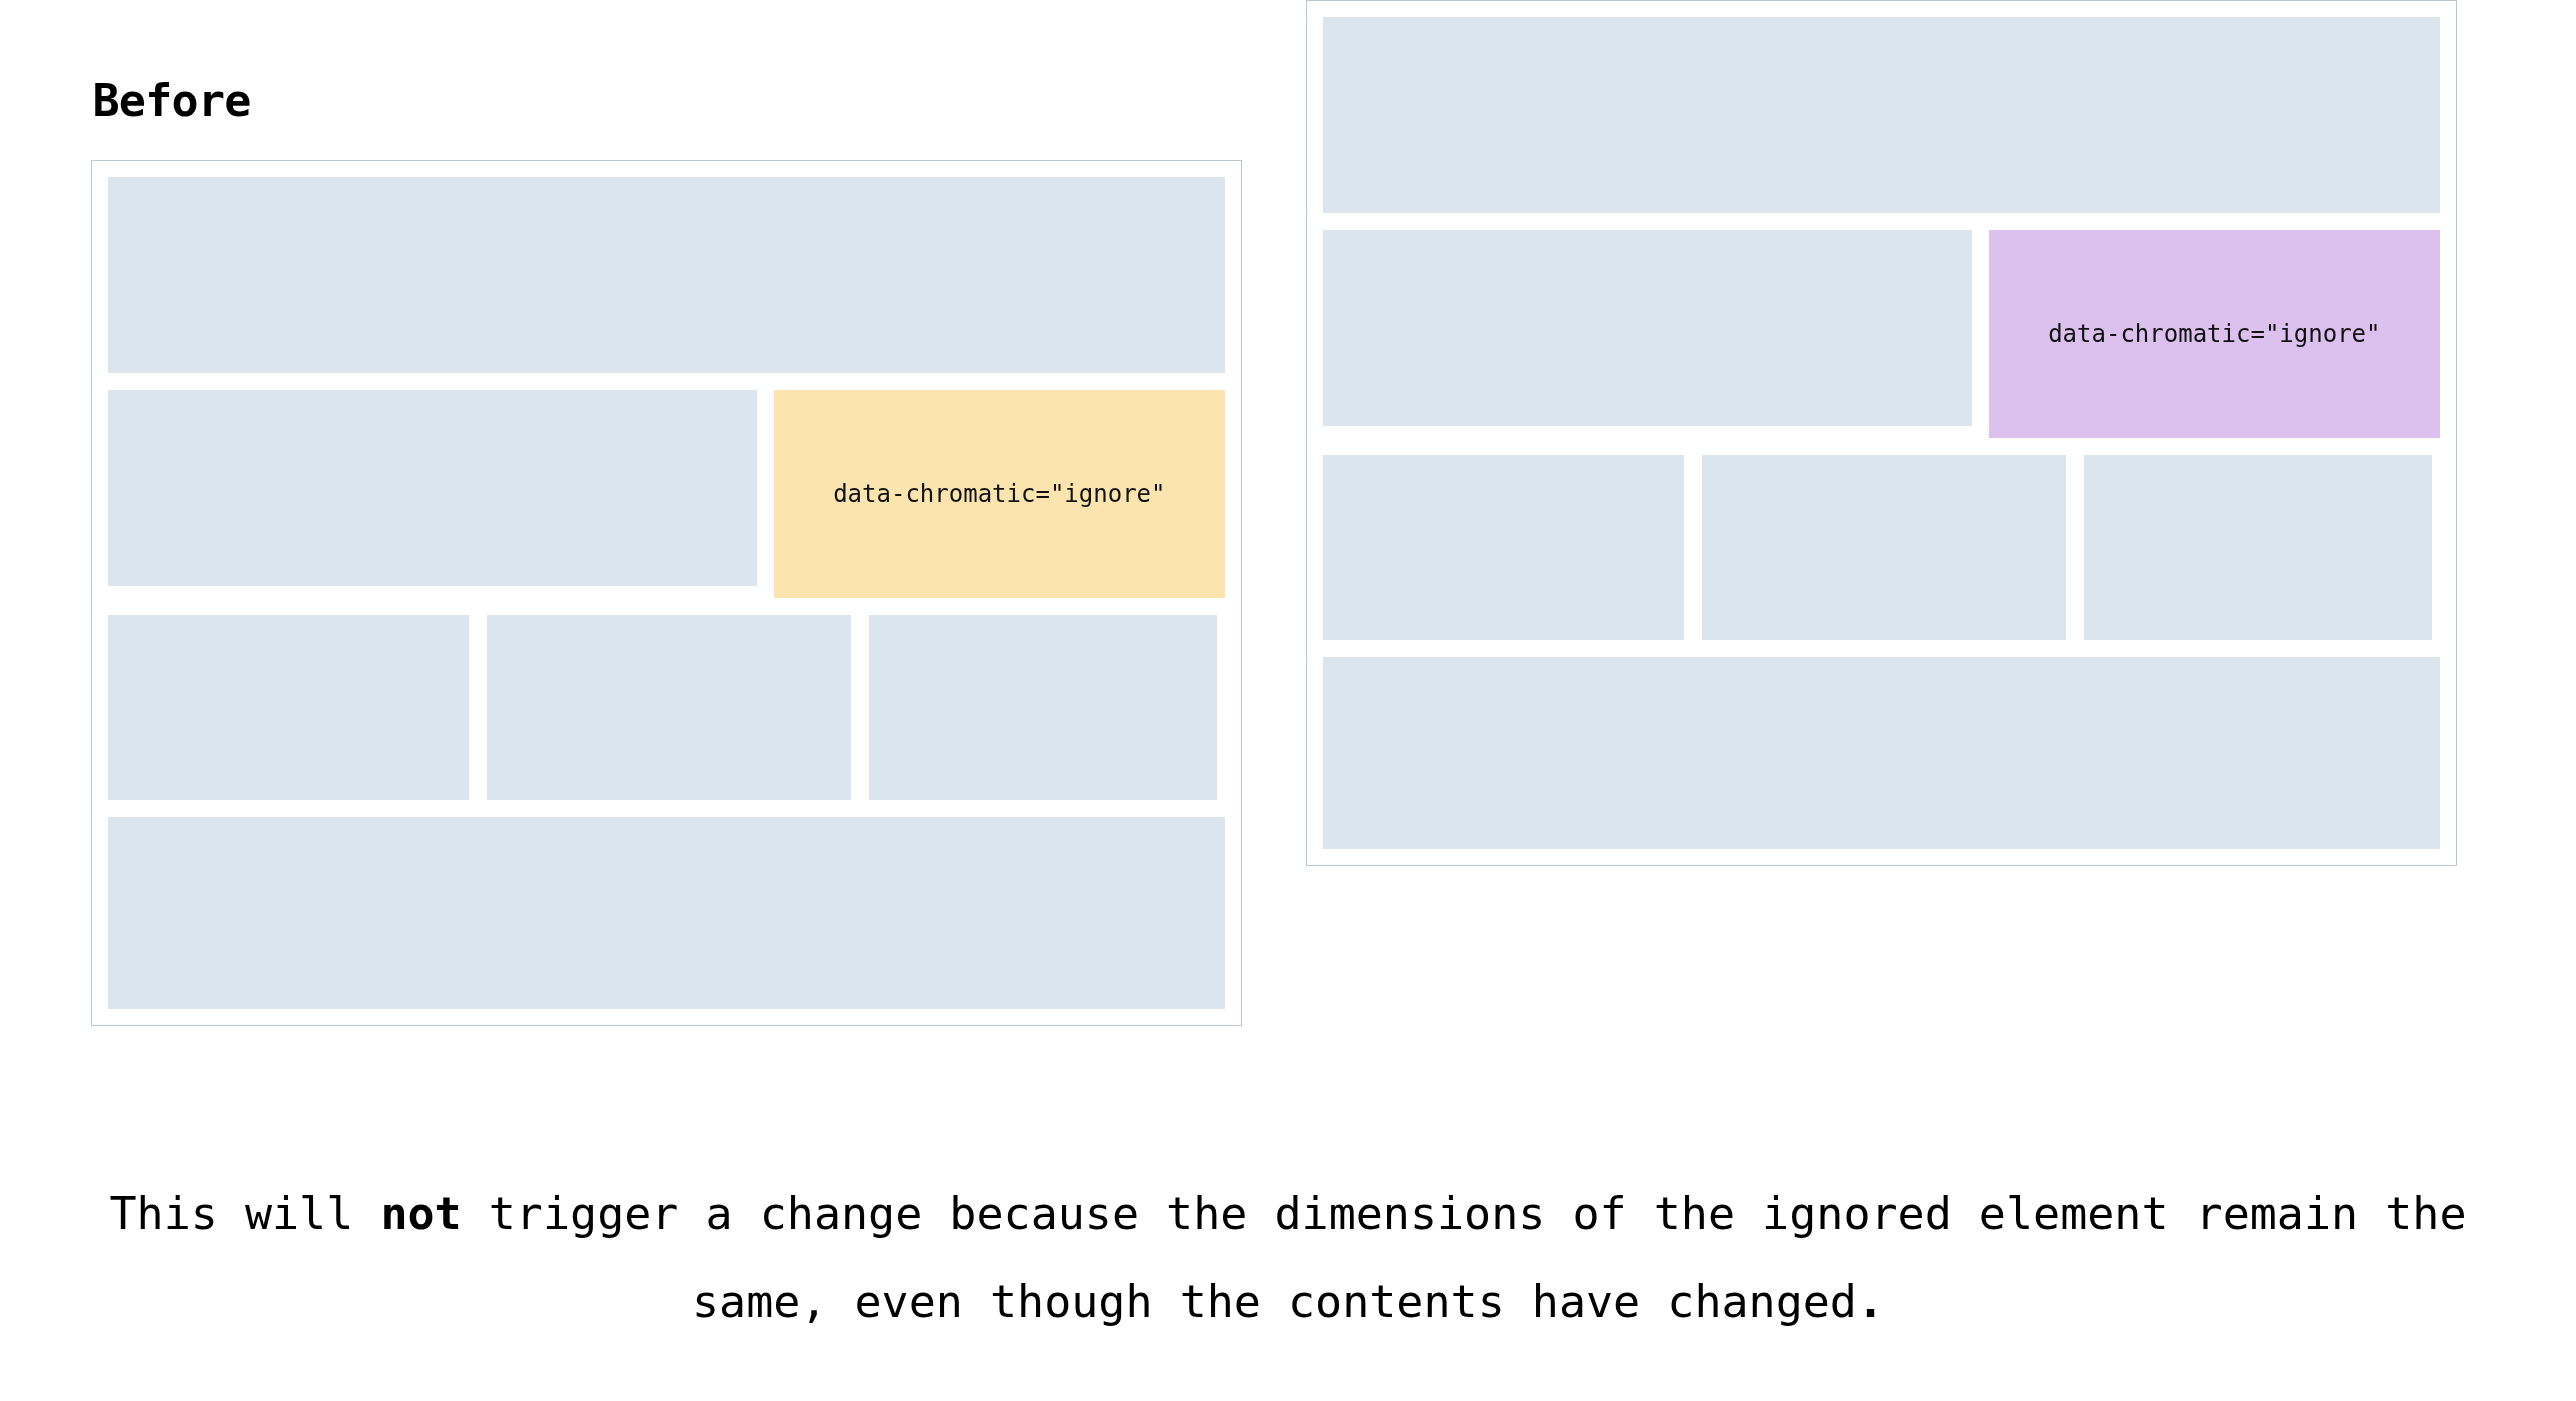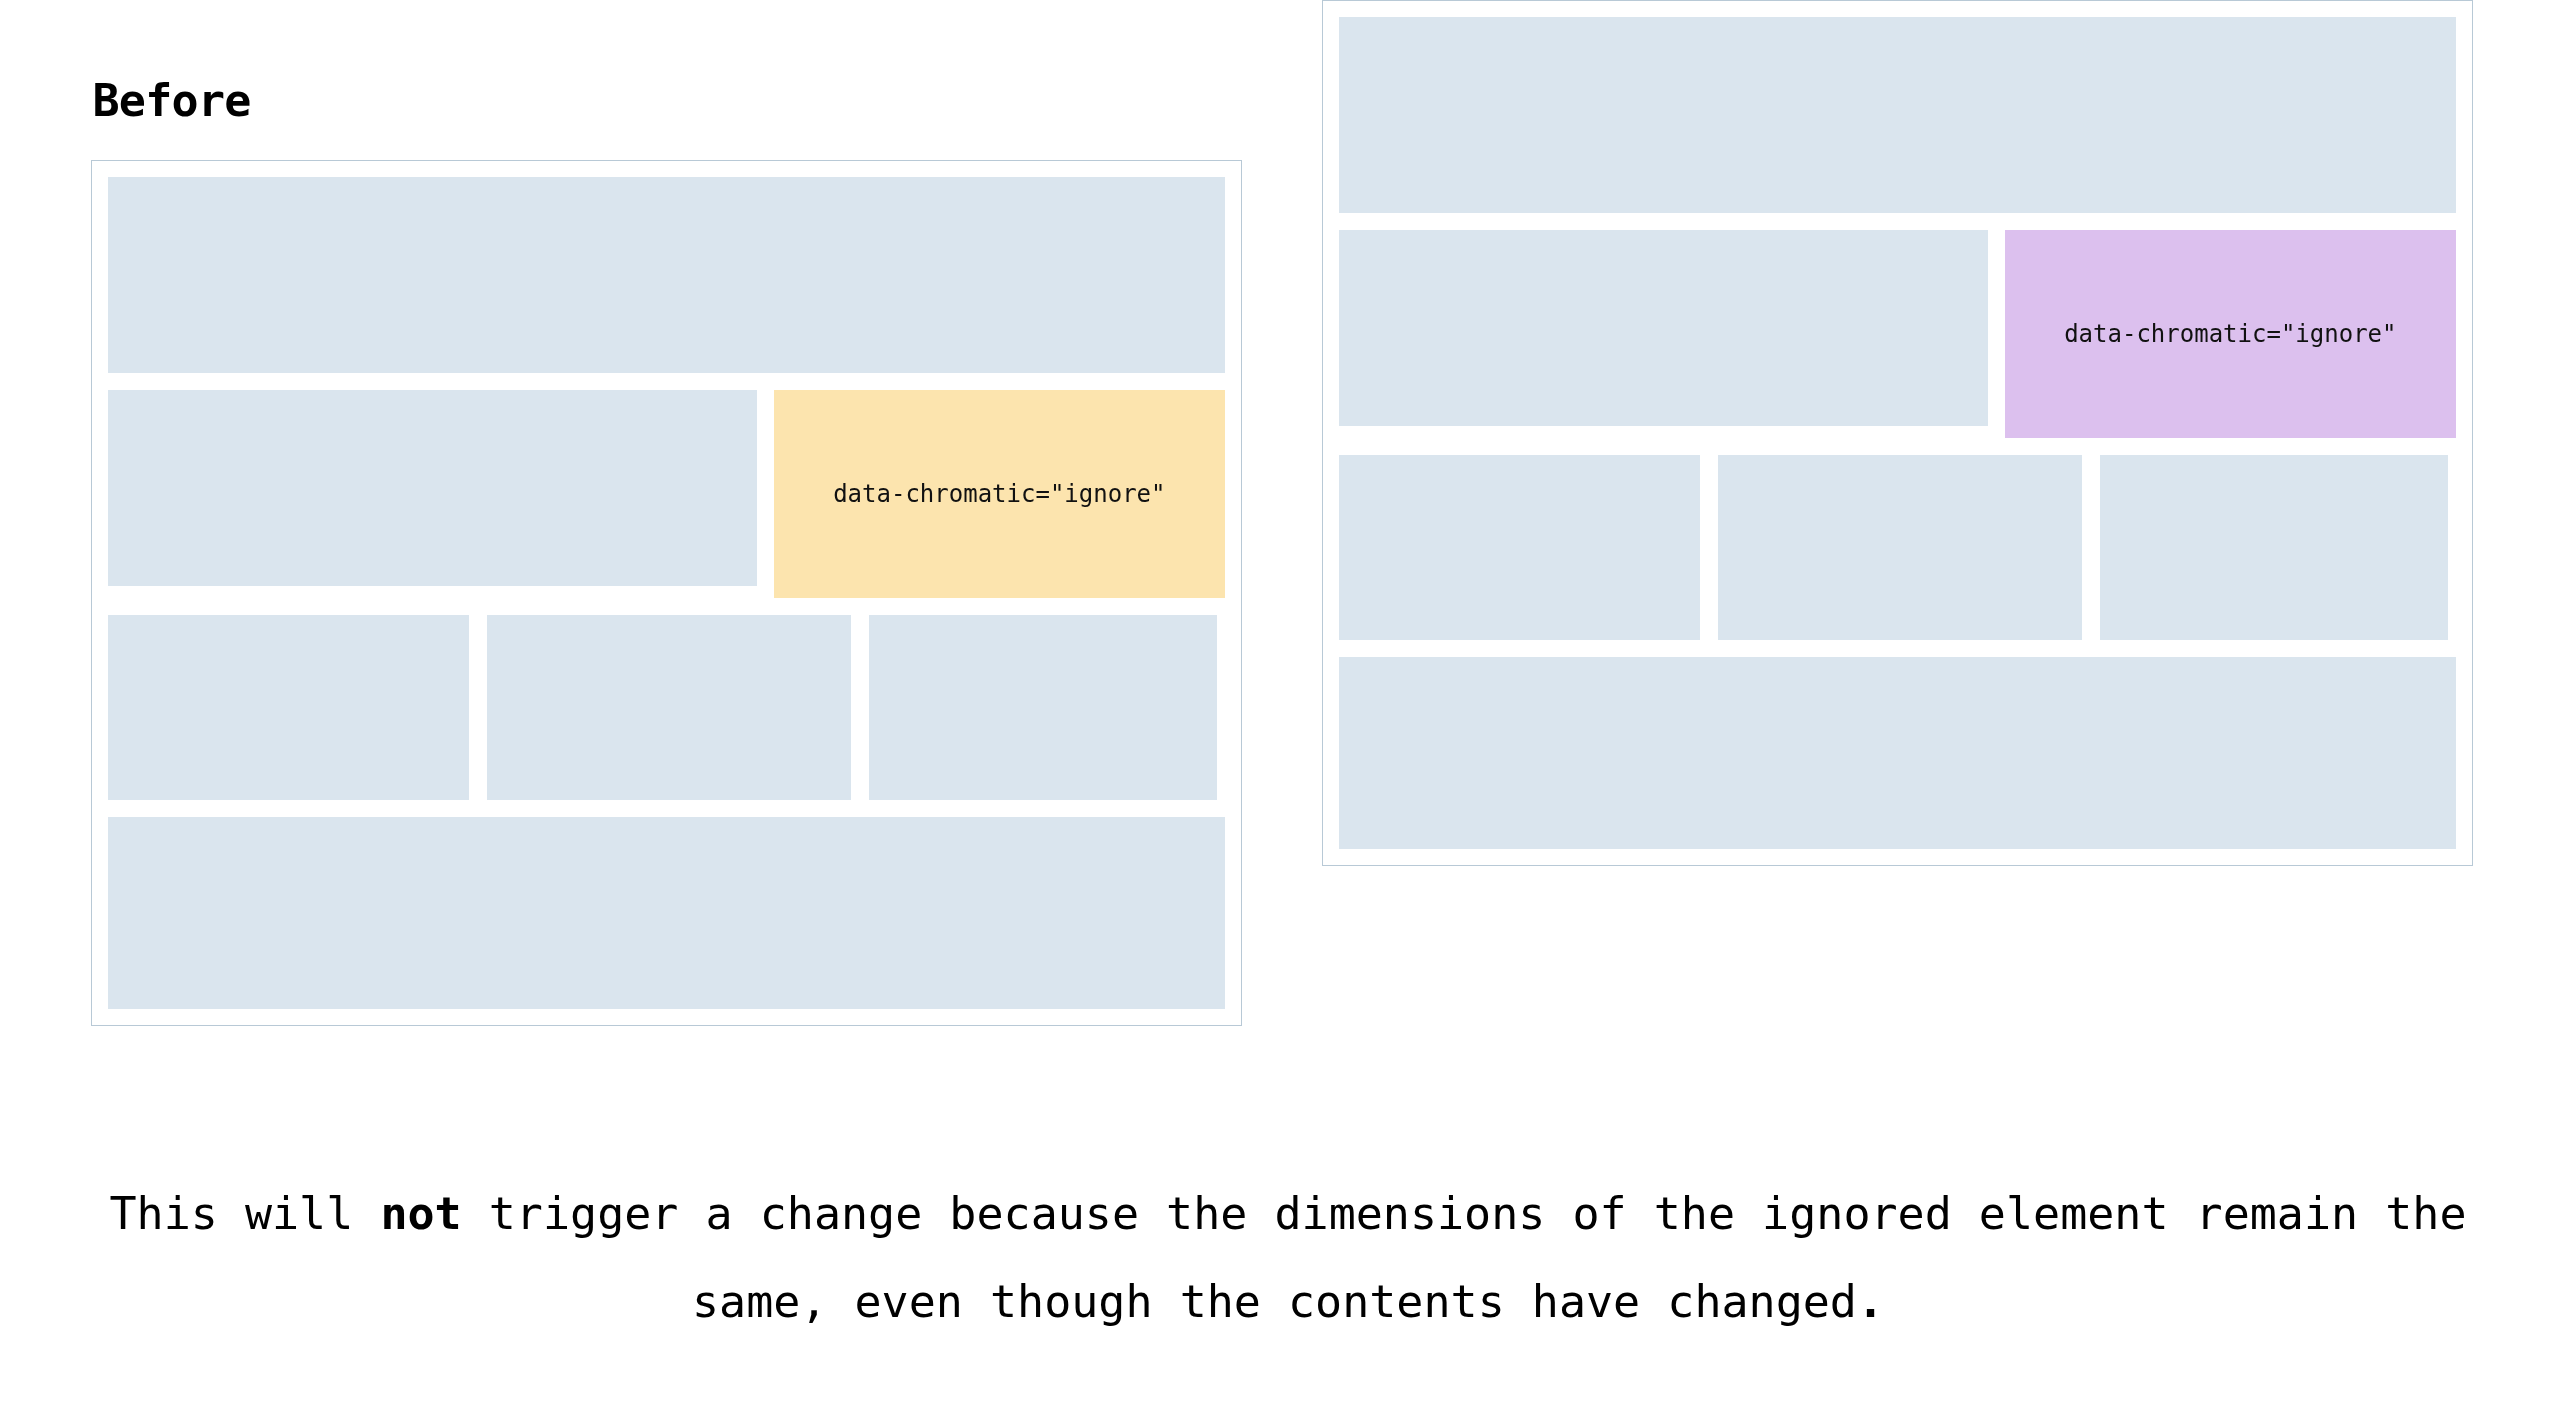--- a/index.html
+++ b/index.html
@@ -21,21 +21,21 @@
     background: #ffffff;
   }
 
   
   .panels {
     position: absolute;
     left: 0;
     top: 0;
     width: 2576px;
     display: flex;
-    gap: 80px;
+    gap: 64px;
     padding-left: 91px;
     box-sizing: border-box;
   }
 
   .panel-col {
     width: 1151px;
   }
 
   .panel-title {
     font-family: "DejaVu Sans Mono", monospace;

